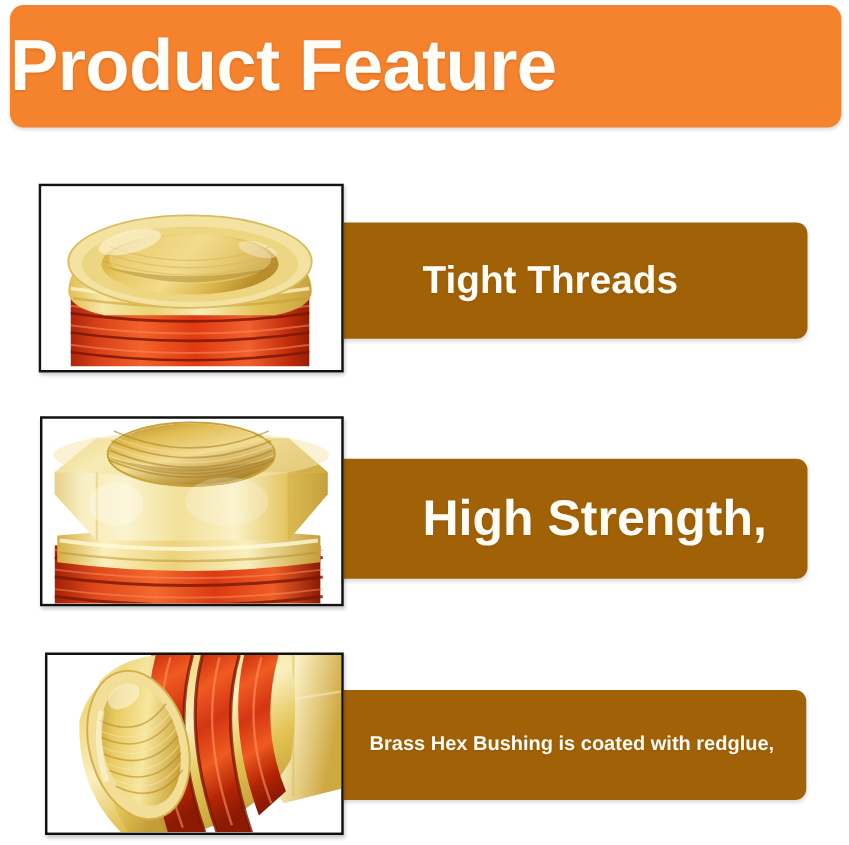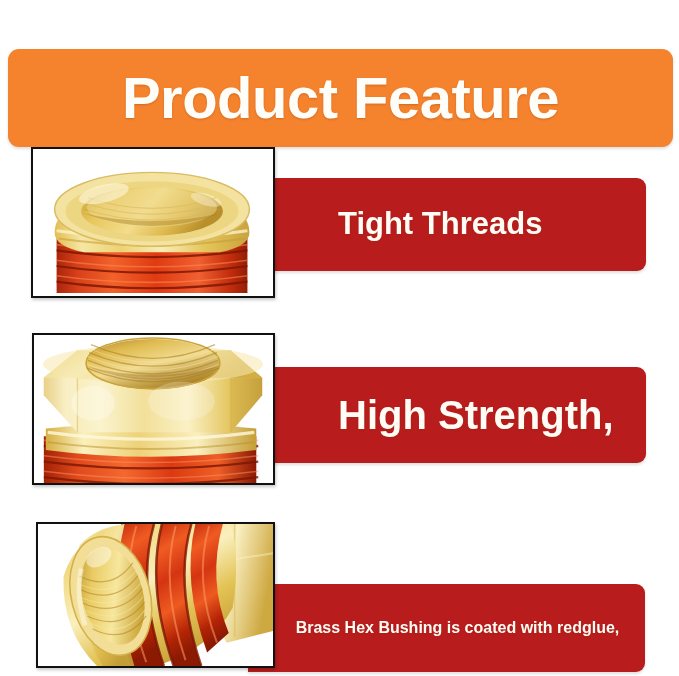--- a/index.html
+++ b/index.html
@@ -21,22 +21,21 @@
     position: absolute;
     left: 8px;
     top: 4px;
     width: 665px;
     height: 98px;
     background: #F5822D;
     border-radius: 11px;
     box-shadow: 0 2px 3px rgba(0,0,0,0.13);
     display: flex;
     align-items: center;
-    justify-content: center;
-    margin-top: 45px;
+    justify-content: flex-start;
   }
   .header-title {
     color: #FFFDF8;
     font-size: 58px;
     font-weight: bold;
     letter-spacing: -0.5px;
     line-height: 1;
     white-space: nowrap;
     text-shadow: 0 1px 2px rgba(120,55,10,0.30);
   }
@@ -47,21 +46,21 @@
     left: 0;
     width: 679px;
   }
   .row-1 { top: 147px; height: 152px; }
   .row-2 { top: 333px; height: 152px; }
   .row-3 { top: 522px; height: 147px; }
 
   
   .text-banner {
     position: absolute;
-    background: #b91c1c;
+    background: #a16207;
     border-top-right-radius: 9px;
     border-bottom-right-radius: 9px;
     box-shadow: 0 2px 3px rgba(0,0,0,0.13);
     display: flex;
     align-items: center;
     box-sizing: border-box;
   }
   .banner-1 {
     left: 248px;
     top: 31px;
@@ -77,21 +76,20 @@
     padding-left: 90px;
   }
   .banner-3 {
     left: 248px;
     top: 30px;
     width: 397px;
     height: 88px;
     padding-left: 36px;
     padding-right: 14px;
     justify-content: flex-start;
-    margin-top: 32px;
   }
 
   .banner-text {
     color: #FFFBF5;
     font-weight: bold;
     line-height: 1.12;
     text-shadow: 0 1px 2px rgba(120,55,10,0.28);
   }
   .banner-1 .banner-text { font-size: 31px; }
   .banner-2 .banner-text { font-size: 40px; }

